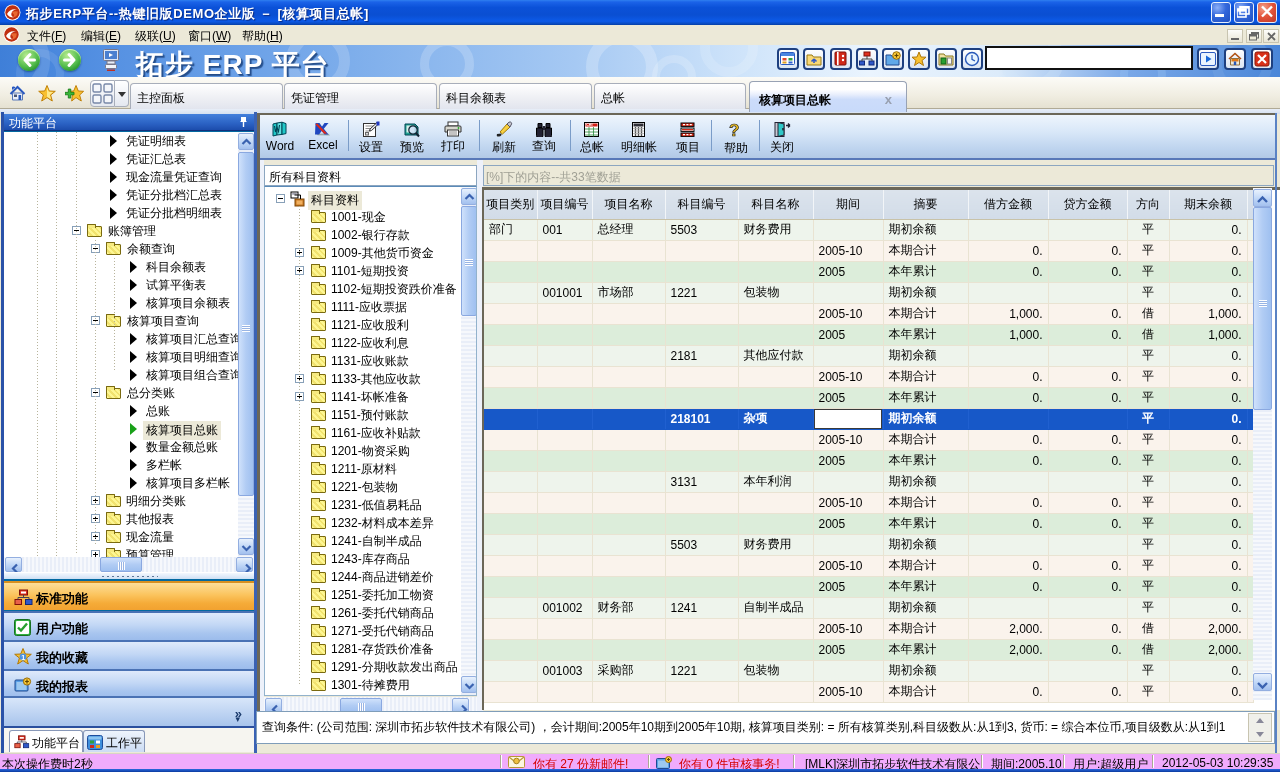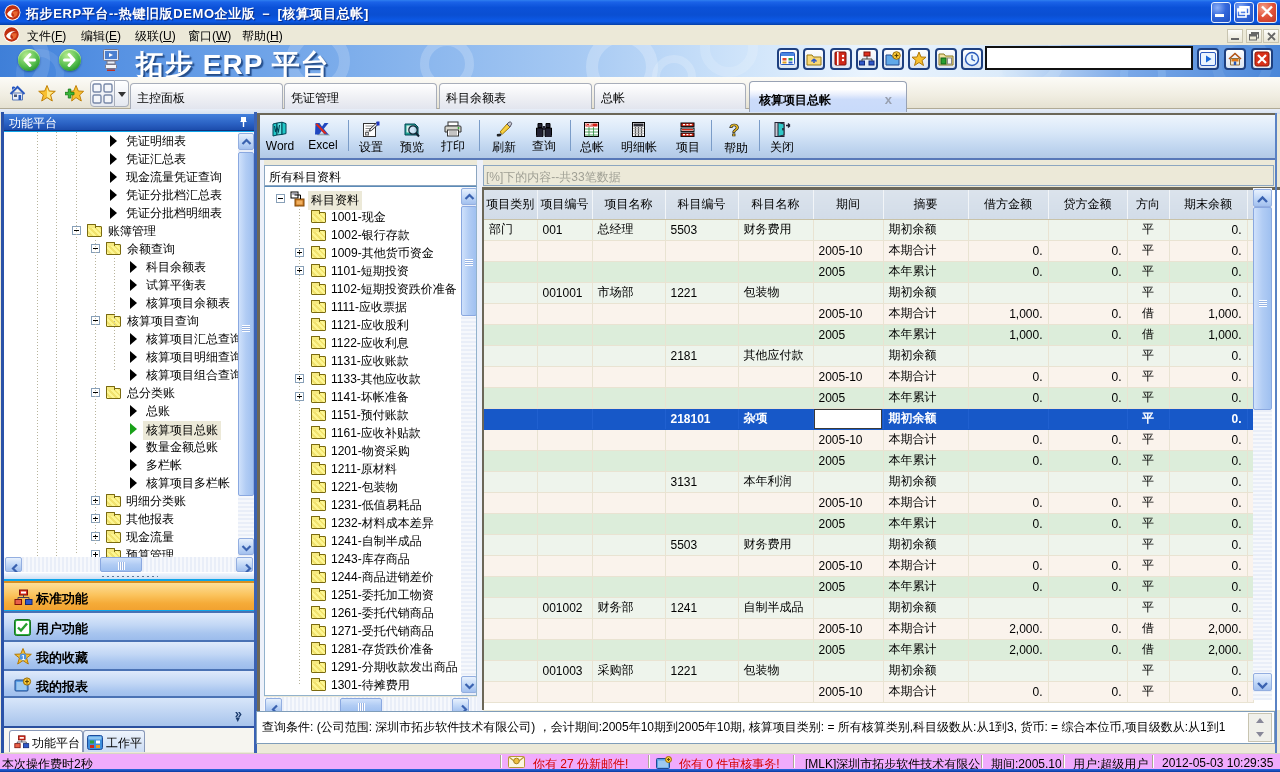--- a/index.html
+++ b/index.html
@@ -41,21 +41,21 @@
 .tico { position:absolute; }
 
 
 #toolbar { left:258px; top:113px; width:1019px; height:47px; background:linear-gradient(#eef5fd,#d8e7f8 40%,#bdd3ee 80%,#b2c9e6); border-top:2px solid #6b6758; border-bottom:2px solid #5878b8; }
 .tbb { position:absolute; top:6px; width:46px; text-align:center; font-size:12px; }
 .tbb svg { display:block; margin:0 auto 1px; }
 .tsep { position:absolute; top:5px; width:1px; height:31px; background:#7a9cc8; }
 
 
 #lp-border { left:1px; top:112px; width:3px; height:658px; background:#2a52a8; }
-#leftpanel { left:4px; top:114px; width:250px; height:638px; background:#0ea5e9; }
+#leftpanel { left:4px; top:114px; width:250px; height:638px; background:#0369a1; }
 #lp-head { position:absolute; left:0; top:0; width:250px; height:17px; background:linear-gradient(#4380dc,#2b62c4 60%,#1c4cac); color:#fff; padding:1px 0 0 5px; font-size:12px; border-bottom:1px solid #12307c; }
 #lp-tree { position:absolute; left:0; top:18px; width:250px; height:425px; background:#fff; overflow:hidden; }
 .dotv { position:absolute; width:1px; background-image:repeating-linear-gradient(#b8b49c 0 1px, transparent 1px 3px); }
 .doth { position:absolute; height:1px; background-image:repeating-linear-gradient(90deg,#b8b49c 0 1px, transparent 1px 3px); }
 .arr { position:absolute; width:0; height:0; border-top:6px solid transparent; border-bottom:6px solid transparent; border-left:7px solid #000; }
 .arr.g { border-left-color:#18a018; }
 .pm { position:absolute; width:9px; height:9px; background:#fff; border:1px solid #88a0b8; font-size:0; }
 .pm i { position:absolute; left:1px; top:3px; width:5px; height:1px; background:#000; }
 .pm.plus b { position:absolute; left:3px; top:1px; width:1px; height:5px; background:#000; }
 .fold { position:absolute; width:15px; height:11px; background:repeating-linear-gradient(45deg,#fdf692 0 2px,#f1e26e 2px 4px); border:1px solid #7a6a10; border-radius:1px; }

